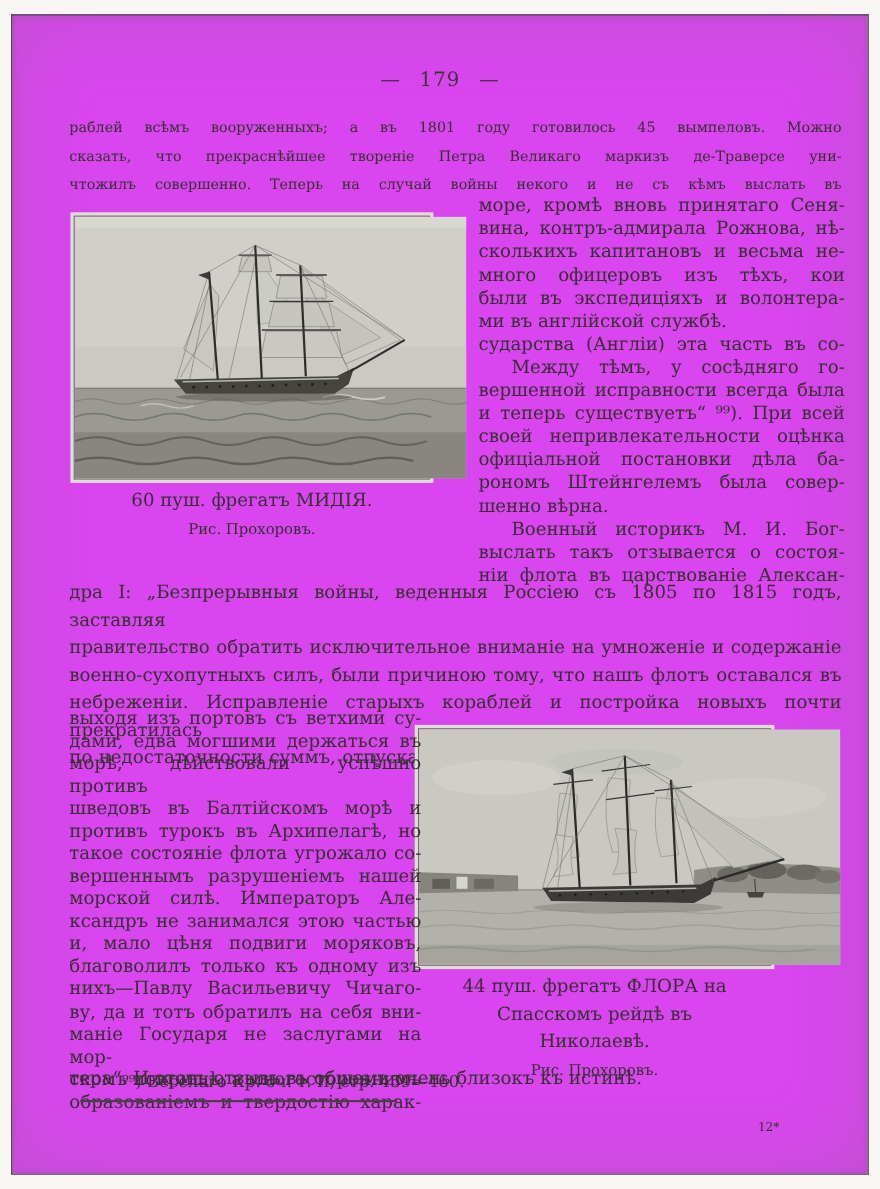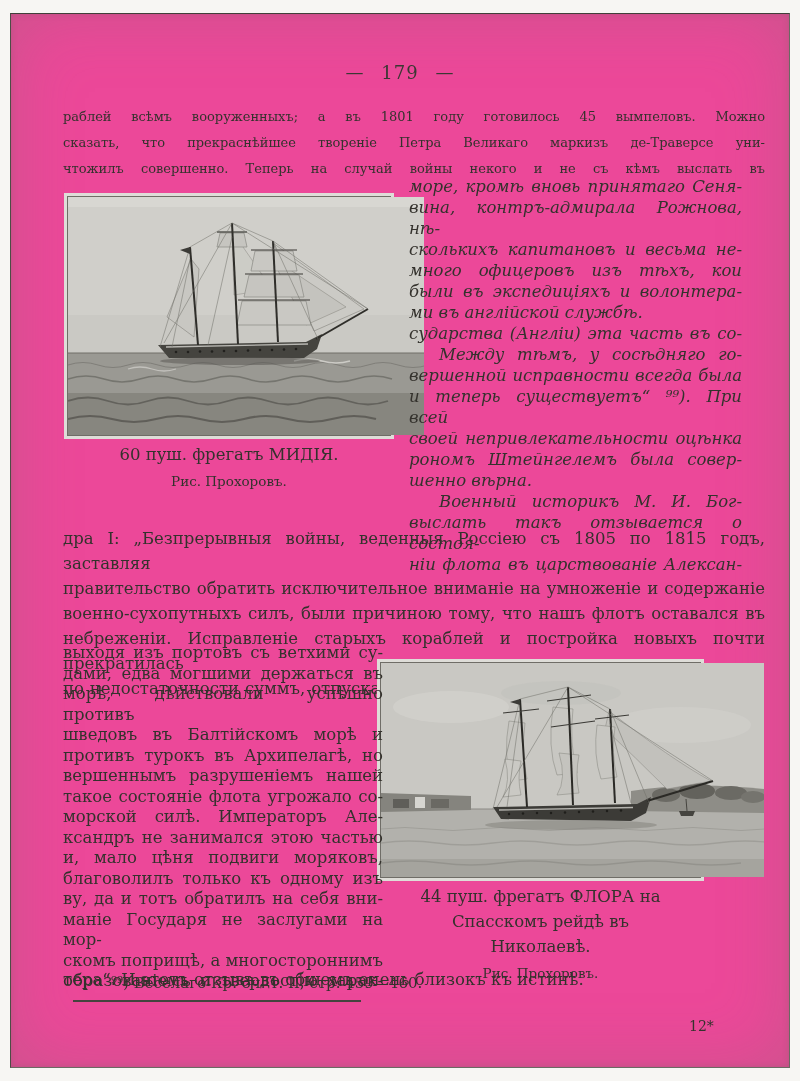--- a/index.html
+++ b/index.html
@@ -6,52 +6,52 @@
   body{
     width:800px;height:1081px;
     background:#f7f6f3;
     font-family:"DejaVu Serif","Liberation Serif",serif;
     color:#312f2b;
     overflow:hidden;
   }
   .scan{position:relative;width:800px;height:1081px;overflow:hidden;}
   .page{
     position:absolute;left:10px;top:13px;width:778px;height:1053px;
-    background:#ec4899;
+    background:#d946ef;
     border:1px solid #6b6963;
     border-top-color:#413f3a;
     border-left-color:#4e4c46;
     box-shadow:inset 0 0 70px rgba(118,115,106,.28), inset 0 0 6px rgba(90,88,80,.25);
   }
   .pagenum{
     position:absolute;top:48px;left:0;width:778px;text-align:center;
     font-size:18px;letter-spacing:1px;word-spacing:10px;color:#3a3833;
   }
   .block{position:absolute;color:#34322d;}
   .intro   {left:52px;top:90px; width:702px;font-size:13px;  line-height:26px;}
-  .rightcol{left:398px;top:162px;width:333px;font-size:16.5px;line-height:21px;font-style:italic;}
+  .rightcol{left:424px;top:162px;width:333px;font-size:16.5px;line-height:21px;}
   .middle  {left:52px;top:512px;width:702px;font-size:16.5px;line-height:25px;}
   .leftcol {left:52px;top:629px;width:320px;font-size:16.5px;line-height:20.5px;}
   .closing {left:52px;top:955px;width:702px;font-size:16.5px;line-height:22px;}
   .tline{text-align:justify;text-align-last:justify;}
   .tline.last{text-align-last:left;}
   .tline.indent{text-indent:30px;}
   .fig{position:absolute;margin:0;}
   .fig1{left:56px; top:182px;width:324px;}
   .fig2{left:369px;top:648px;width:321px;}
   .plate{
     display:block;border:1px solid #6f6d67;background:#cfcec9;
     box-shadow:0 0 0 3px #deddd8;
   }
   .plate svg{display:block;}
   .caption{margin-top:6px;text-align:center;font-size:16.5px;line-height:25px;color:#34322d;}
   .credit{font-size:13.5px;margin-top:2px;}
   .footrule{position:absolute;left:62px;top:986px;width:288px;height:2px;background:#45433e;}
   .footnote{position:absolute;left:100px;top:960px;font-size:15px;color:#34322d;}
-  .sig{position:absolute;left:678px;top:1004px;font-size:14px;color:#34322d;}
+  .sig{position:absolute;left:678px;top:1004px;font-size:11px;color:#34322d;}
 </style>
 </head>
 <body>
 
 <div class="scan">
   <div class="page">
 
     <div class="pagenum">— 179 —</div>
 
     <div class="block intro">
@@ -143,20 +143,21 @@
         <div class="tline">вина, контръ-адмирала Рожнова, нѣ-</div>
         <div class="tline">сколькихъ капитановъ и весьма не-</div>
         <div class="tline">много офицеровъ изъ тѣхъ, кои</div>
         <div class="tline">были въ экспедиціяхъ и волонтера-</div>
         <div class="tline last">ми въ англійской службѣ.</div>
         <div class="tline">сударства (Англіи) эта часть въ со-</div>
         <div class="tline indent">Между тѣмъ, у сосѣдняго го-</div>
         <div class="tline">вершенной исправности всегда была</div>
         <div class="tline">и теперь существуетъ“ ⁹⁹). При всей</div>
         <div class="tline">своей непривлекательности оцѣнка</div>
+        <div class="tline">офиціальной постановки дѣла ба-</div>
         <div class="tline">рономъ Штейнгелемъ была совер-</div>
         <div class="tline last">шенно вѣрна.</div>
         <div class="tline indent">Военный историкъ М. И. Бог-</div>
         <div class="tline">выслать такъ отзывается о состоя-</div>
         <div class="tline">ніи флота въ царствованіе Алексан-</div>
       </div>
 
     <div class="block middle">
         <div class="tline">дра I: „Безпрерывныя войны, веденныя Россіею съ 1805 по 1815 годъ, заставляя</div>
         <div class="tline">правительство обратить исключительное вниманіе на умноженіе и содержаніе</div>
@@ -251,26 +252,27 @@
         <div class="credit">Рис. Прохоровъ.</div>
       </figcaption>
     </figure>
 
     <div class="block leftcol">
         <div class="tline">выходя изъ портовъ съ ветхими су-</div>
         <div class="tline">дами, едва могшими держаться въ</div>
         <div class="tline">морѣ, дѣйствовали успѣшно противъ</div>
         <div class="tline">шведовъ въ Балтійскомъ морѣ и</div>
         <div class="tline">противъ турокъ въ Архипелагѣ, но</div>
+        <div class="tline">такое состояніе флота угрожало со-</div>
         <div class="tline">вершеннымъ разрушеніемъ нашей</div>
-        <div class="tline">такое состояніе флота угрожало со-</div>
         <div class="tline">морской силѣ. Императоръ Але-</div>
         <div class="tline">ксандръ не занимался этою частью</div>
         <div class="tline">и, мало цѣня подвиги моряковъ,</div>
         <div class="tline">благоволилъ только къ одному изъ</div>
+        <div class="tline">нихъ—Павлу Васильевичу Чичаго-</div>
         <div class="tline">ву, да и тотъ обратилъ на себя вни-</div>
         <div class="tline">маніе Государя не заслугами на мор-</div>
         <div class="tline">скомъ поприщѣ, а многостороннимъ</div>
         <div class="tline">образованіемъ и твердостію харак-</div>
       </div>
 
     <div class="block closing">
         <div class="tline last">тера“. И этотъ отзывъ въ общемъ очень близокъ къ истинѣ.</div>
       </div>
 

